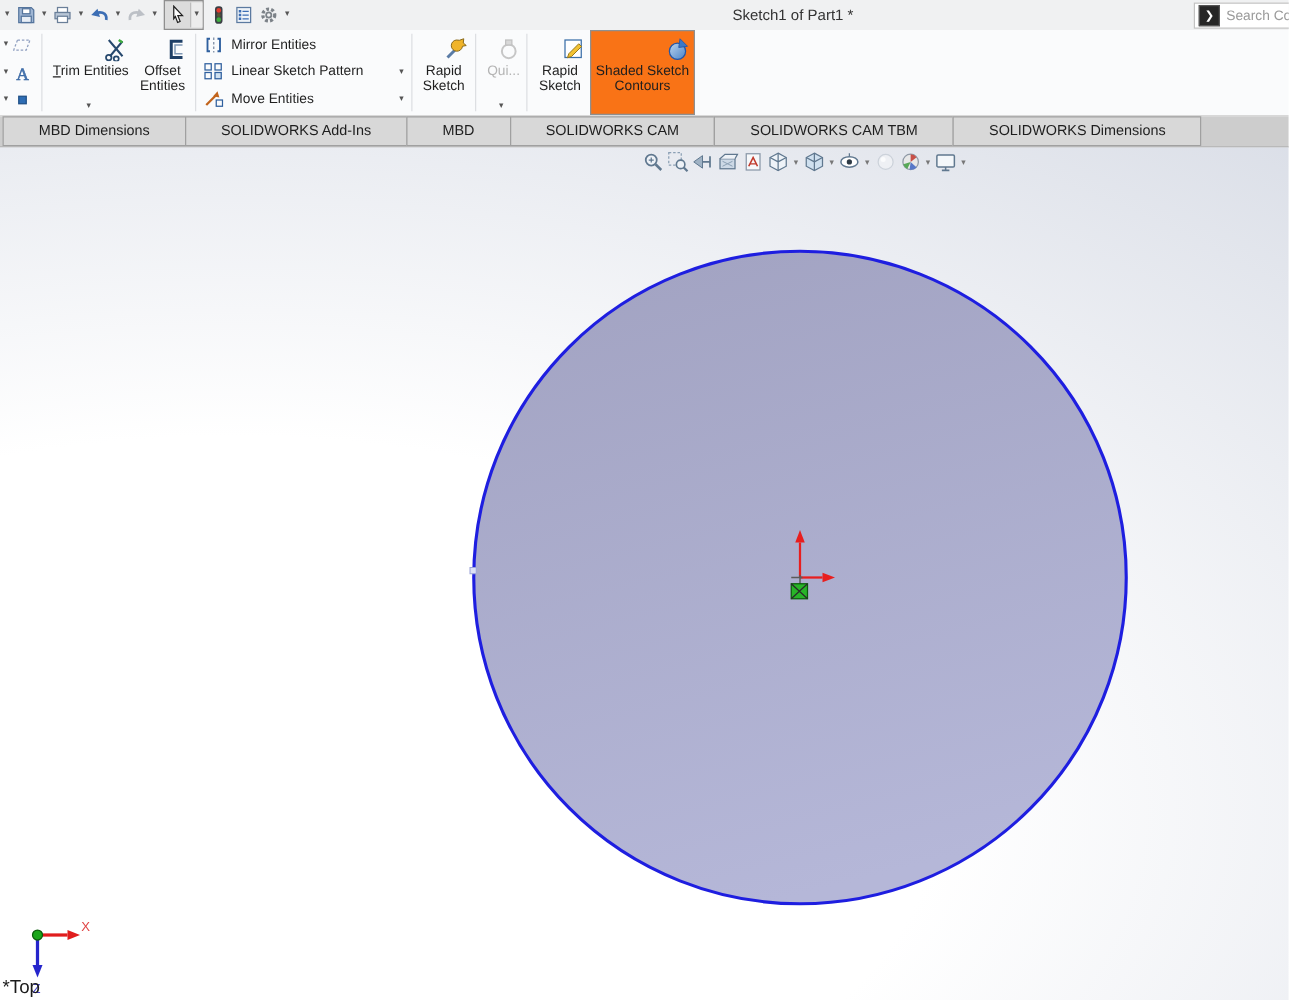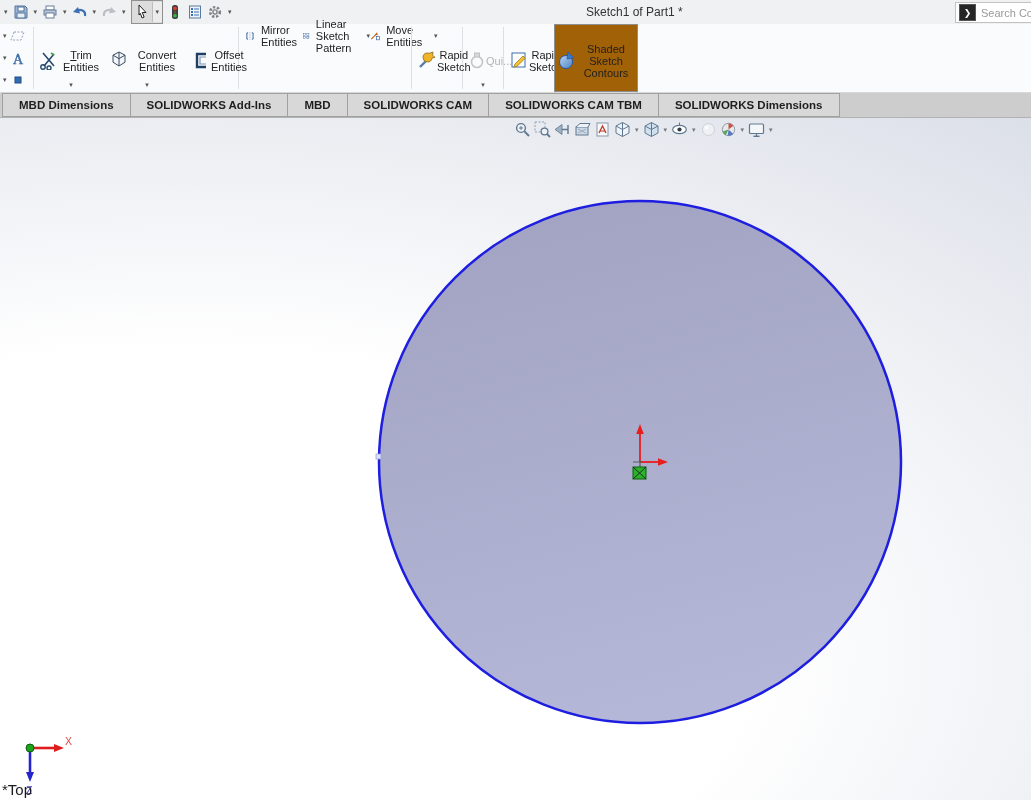--- a/index.html
+++ b/index.html
@@ -16,35 +16,35 @@
   .wtitle{position:absolute;left:586px;top:5px;font-size:12px;color:#333;}
   .searchbox{position:absolute;left:955px;top:2px;width:120px;height:19px;background:#fff;border:1px solid #c2c2c2;display:flex;align-items:center;gap:5px;padding-left:3px;}
   .search-logo{width:15px;height:15px;background:#262626;color:#fff;font-size:9px;display:flex;align-items:center;justify-content:center;border:1px solid #555;}
   .search-text{font-size:11px;color:#9a9a9a;white-space:nowrap;}
 
   
   .ribbon{position:absolute;top:24px;left:0;right:0;height:68px;background:#fafbfc;border-bottom:1px solid #d8d8d8;display:flex;align-items:stretch;}
   .left-strip{width:31px;display:flex;flex-direction:column;justify-content:space-between;padding:4px 0 4px 0;}
   .ls-row{display:flex;align-items:center;height:16px;}
   .vsep{width:1px;background:#dddfe2;margin:3px 2px;}
-  .rb{position:relative;display:flex;flex-direction:row;align-items:center;background:transparent;border:none;padding:4px 3px 1px;font-size:11px;color:#1f1f1f;font-family:inherit;line-height:12px;}
+  .rb{position:relative;display:flex;flex-direction:column;align-items:flex-end;background:transparent;border:none;padding:4px 3px 1px;font-size:11px;color:#1f1f1f;font-family:inherit;line-height:12px;}
   .rb .icon{height:21px;display:flex;align-items:flex-end;justify-content:center;}
   .rb .lbl{margin-top:2px;text-align:center;}
   .rb .b-caret{position:absolute;bottom:1px;left:0;right:0;text-align:center;font-size:7px;color:#555;}
   .rb.disabled{color:#b4b4b4;}
-  .rb.pressed{background:#a16207;border:1px solid #8f8f8f;padding:3px 2px 0;}
+  .rb.pressed{background:#f97316;border:1px solid #8f8f8f;padding:3px 2px 0;}
   .mnemo{display:block;}
   .mnemo::first-letter{text-decoration:underline;}
-  .mgroup{display:flex;flex-direction:row;justify-content:space-between;padding:3px 4px 5px 4px;width:160px;}
+  .mgroup{display:flex;flex-direction:column;justify-content:space-between;padding:3px 4px 5px 4px;width:160px;}
   .mg-row{display:flex;align-items:center;gap:6px;font-size:11px;color:#1f1f1f;height:17px;}
   .mg-row .row-caret{margin-left:auto;font-size:7px;color:#555;}
 
   
   .tabbar{position:absolute;top:93px;left:0;right:0;height:24px;background:#cdcdcd;border-bottom:1px solid #b2b2b2;display:flex;align-items:flex-end;}
-  .tab{height:22px;display:flex;align-items:center;padding:0 16px;background:#d8d8d8;border:1px solid #a0a0a0;margin-left:-1px;font-size:11.5px;color:#1e1e1e;white-space:nowrap;font-weight:bold;}
+  .tab{height:22px;display:flex;align-items:center;padding:0 28px;background:#d8d8d8;border:1px solid #a0a0a0;margin-left:-1px;font-size:11.5px;color:#1e1e1e;white-space:nowrap;}
   .tab:first-child{margin-left:2px;}
 
   
   .viewport{position:absolute;top:118px;left:0;width:1031px;height:682px;overflow:hidden;
     background:radial-gradient(ellipse 130% 105% at 18% 78%, #ffffff 42%, #dadee7 100%);}
   .headsup{position:absolute;left:514px;top:3px;display:flex;align-items:center;gap:3px;}
   .hu-btn{display:flex;align-items:center;background:transparent;border:none;padding:0;}
   .hu-caret{font-size:7px;color:#777;padding:0 1px;}
   .scene{position:absolute;left:0;top:0;}
   .view-label{position:absolute;left:2px;top:663px;font-size:15px;color:#1b1b1b;}
@@ -158,30 +158,20 @@
           <path d="M4 2l11 13M15 3L5 15" stroke="#27496e" stroke-width="1.6" fill="none"></path>
           <circle cx="4" cy="16" r="2.2" fill="none" stroke="#27496e" stroke-width="1.4"></circle>
           <circle cx="10" cy="17" r="2" fill="none" stroke="#27496e" stroke-width="1.4"></circle>
           <path d="M12 2l3 2" stroke="#3fae3f" stroke-width="2"></path>
         </svg>
       </span>
       <span class="lbl mnemo">Trim Entities</span>
       <span class="b-caret">▾</span>
     </button>
 
-    <button class="rb" style="width:82px">
-      <span class="icon">
-        <svg width="20" height="20" viewBox="0 0 20 20">
-          <path d="M10 2l6 3.2v7L10 16l-6-3.8v-7z" fill="#f3f6fa" stroke="#3a4a60"></path>
-          <path d="M10 2v6.6l6-3.4M10 8.6L4 5.2M10 8.6V16" stroke="#3a4a60" fill="none"></path>
-        </svg>
-      </span>
-      <span class="lbl">Convert Entities</span>
-      <span class="b-caret">▾</span>
-    </button>
 
     <button class="rb" style="width:48px">
       <span class="icon">
         <svg width="20" height="19" viewBox="0 0 20 19">
           <path d="M15 3H6v13h9" fill="none" stroke="#1e3f66" stroke-width="2.4"></path>
           <path d="M15 6h-6v7h6" fill="none" stroke="#7f98b4" stroke-width="1.2"></path>
         </svg>
       </span>
       <span class="lbl">Offset Entities</span>
     </button>

